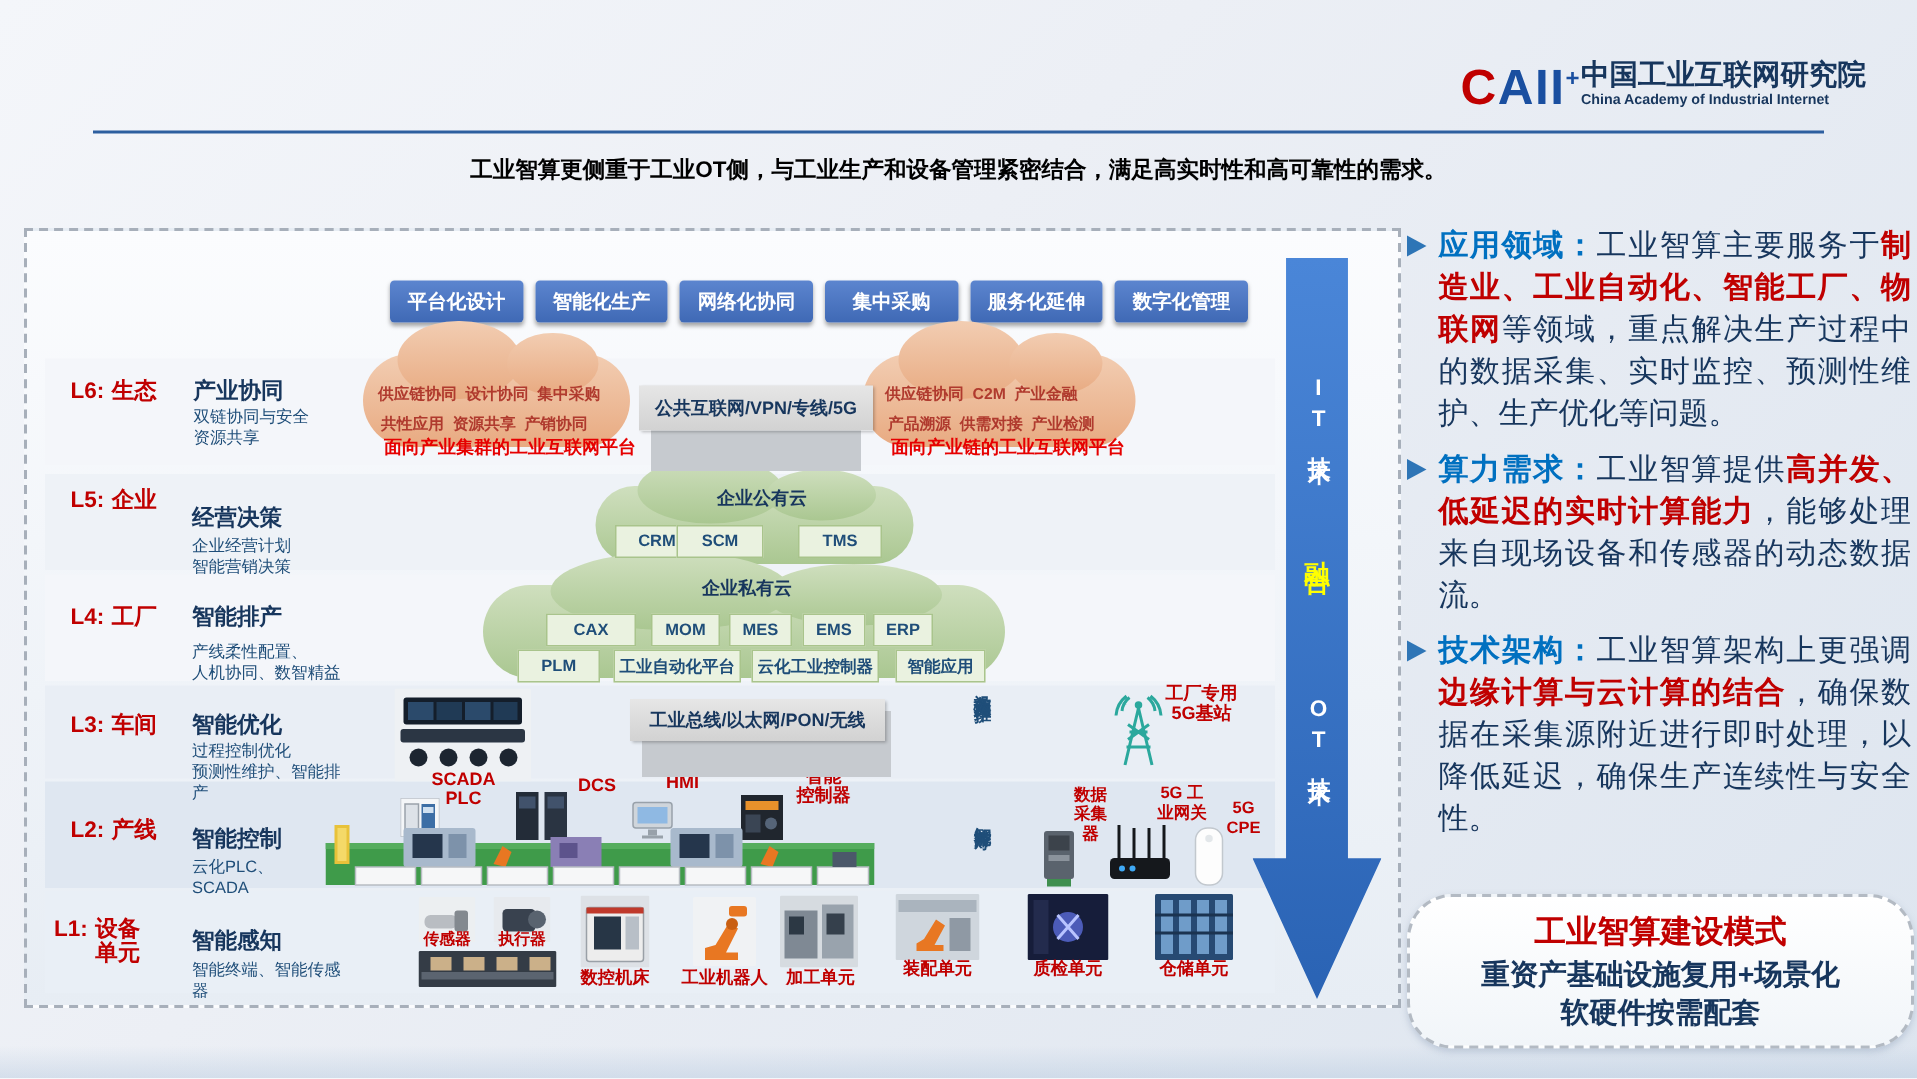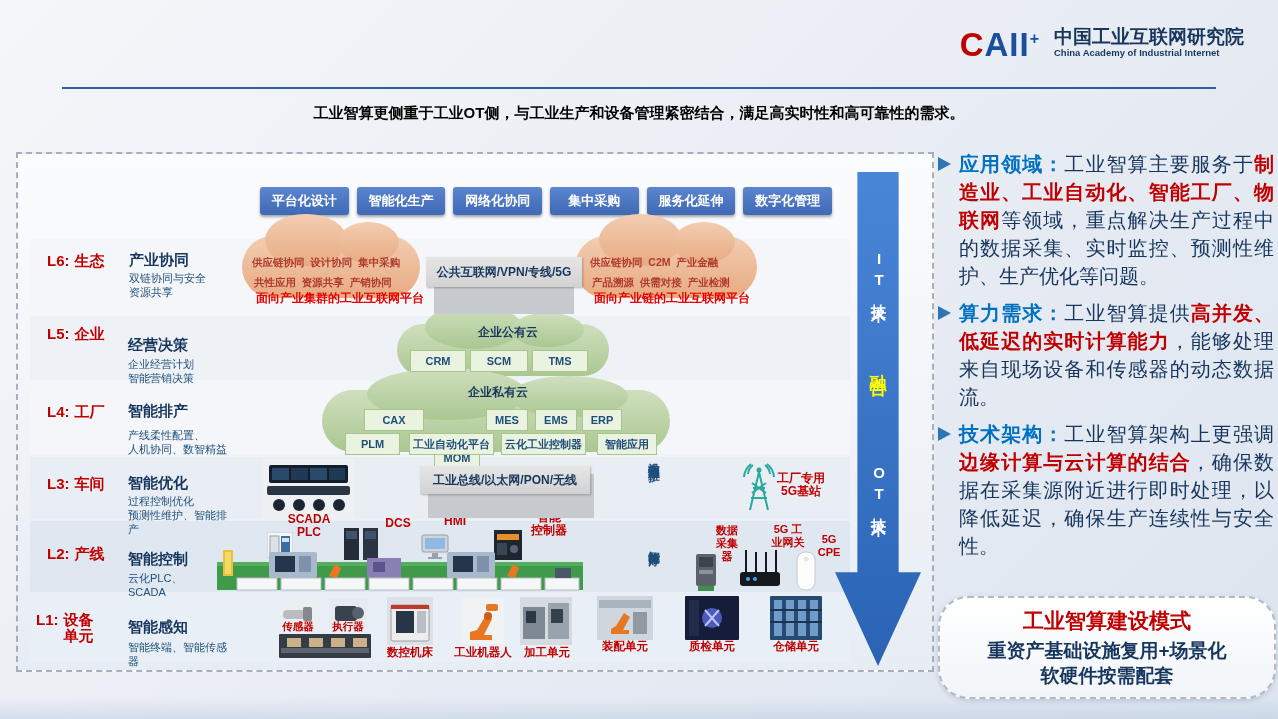--- a/index.html
+++ b/index.html
@@ -6,21 +6,21 @@
   body{font-family:"Liberation Sans","DejaVu Sans",sans-serif;}
   .slide{position:relative;width:1278px;height:719px;overflow:hidden;
     background:linear-gradient(135deg,#f4f6fa 0%,#eceff5 40%,#dde5ef 100%);}
   .slide::after{content:"";position:absolute;left:0;bottom:0;width:100%;height:22px;
     background:linear-gradient(rgba(167,190,216,0),rgba(167,190,216,.35));pointer-events:none;}
   .abs{position:absolute;}
 
   
   .title{left:62px;top:42px;font-size:27px;font-weight:bold;color:#0d0d0d;letter-spacing:1px;}
   .rule{left:62px;top:87px;width:1154px;height:2px;background:#2d5f9f;}
-  .logo{right:34px;top:22px;display:flex;align-items:center;gap:14px;}
+  .logo{right:34px;top:36px;display:flex;align-items:center;gap:0;}
   .logo-mark{font-size:33px;font-weight:bold;letter-spacing:1px;line-height:34px;}
   .logo-c{color:#c00000;}
   .logo-aii{color:#1a4fa0;}
   .logo-plus{color:#1a4fa0;font-size:16px;vertical-align:super;}
   .logo-cn{color:#17365d;font-weight:bold;font-size:19px;line-height:21px;}
   .logo-en{color:#17365d;font-weight:bold;font-size:9.5px;line-height:11px;}
   .subtitle{left:0;top:104px;width:1278px;text-align:center;font-size:15px;font-weight:bold;color:#000;}
 
   
   .diagram{left:16px;top:152px;width:914px;height:516px;border:2px dashed #a7afba;
@@ -166,27 +166,27 @@
     <div class="abs graybox" style="left:408px;top:103px;width:156px;height:30px;">公共互联网/VPN/专线/5G</div>
 
     <div class="abs cloud cloud-orange" style="left:557px;top:82px;width:182px;height:62px;"></div>
     <div class="abs crow" style="left:572px;top:102px;">供应链协同  C2M  产业金融</div>
     <div class="abs crow" style="left:574px;top:122px;">产品溯源  供需对接  产业检测</div>
     <div class="abs ccap" style="left:576px;top:136px;">面向产业链的工业互联网平台</div>
 
     <div class="abs cloud cloud-green" style="left:379px;top:170px;width:212px;height:52px;"></div>
     <div class="abs cloudlab" style="left:455px;top:170px;width:70px;">企业公有云</div>
     <div class="gbox" style="left:392px;top:196px;width:54px;">CRM</div>
-    <div class="gbox" style="left:452px;top:196px;width:56px;">SCM</div>
+    <div class="gbox" style="left:433px;top:196px;width:56px;">SCM</div>
     <div class="gbox" style="left:514px;top:196px;width:54px;">TMS</div>
 
     <div class="abs cloud cloud-green" style="left:304px;top:236px;width:348px;height:62px;"></div>
     <div class="abs cloudlab" style="left:440px;top:230px;width:80px;">企业私有云</div>
     <div class="gbox" style="left:346px;top:255px;width:58px;">CAX</div>
-    <div class="gbox" style="left:416px;top:255px;width:44px;margin-top:38px;">MOM</div>
+    <div class="gbox" style="left:416px;top:255px;width:44px;">MOM</div>
     <div class="gbox" style="left:468px;top:255px;width:40px;">MES</div>
     <div class="gbox" style="left:517px;top:255px;width:40px;">EMS</div>
     <div class="gbox" style="left:564px;top:255px;width:38px;">ERP</div>
     <div class="gbox" style="left:327px;top:279px;width:53px;">PLM</div>
     <div class="gbox" style="left:391px;top:279px;width:83px;">工业自动化平台</div>
     <div class="gbox" style="left:483px;top:279px;width:83px;">云化工业控制器</div>
     <div class="gbox" style="left:579px;top:279px;width:58px;">智能应用</div>
 
     <svg class="abs thumb" style="left:245px;top:305px;" width="91" height="62" viewBox="0 0 91 62">
       <rect width="91" height="62" fill="#eef1f4"></rect>
@@ -208,21 +208,21 @@
     <div class="abs vtext" style="left:628px;top:388px;height:66px;">智能排产等</div>
 
     <svg class="abs" style="left:722px;top:308px;" width="38" height="50" viewBox="0 0 38 50">
       <g stroke="#2ba89d" stroke-width="2" fill="none">
         <path d="M19 10 L10 48 M19 10 L28 48"></path>
         <path d="M13 26 L25 26 M11 36 L27 36 M12 31 L26 21 M12 21 L26 31"></path>
         <path d="M10 8 a11 11 0 0 1 0 -0.1 M8 12 a13 13 0 0 1 5 -9 M30 12 a13 13 0 0 0 -5 -9 M4 15 a18 18 0 0 1 7 -13 M34 15 a18 18 0 0 0 -7 -13"></path>
       </g>
       <circle cx="19" cy="8" r="2.5" fill="#2ba89d"></circle>
     </svg>
-    <div class="abs rlab" style="left:752px;top:302px;width:62px;font-size:12px;margin-top:16px;">工厂专用
+    <div class="abs rlab" style="left:752px;top:302px;width:62px;font-size:12px;">工厂专用
 5G基站</div>
 
     <div class="abs rlab" style="left:265px;top:359px;width:52px;font-size:12px;">SCADA
 PLC</div>
     <div class="abs rlab" style="left:362px;top:363px;width:36px;font-size:12px;">DCS</div>
     <div class="abs rlab" style="left:419px;top:361px;width:36px;font-size:12px;">HMI</div>
     <div class="abs rlab" style="left:505px;top:357px;width:52px;font-size:12px;">智能
 控制器</div>
 
     <svg class="abs" style="left:249px;top:378px;" width="26" height="26" viewBox="0 0 26 26">

